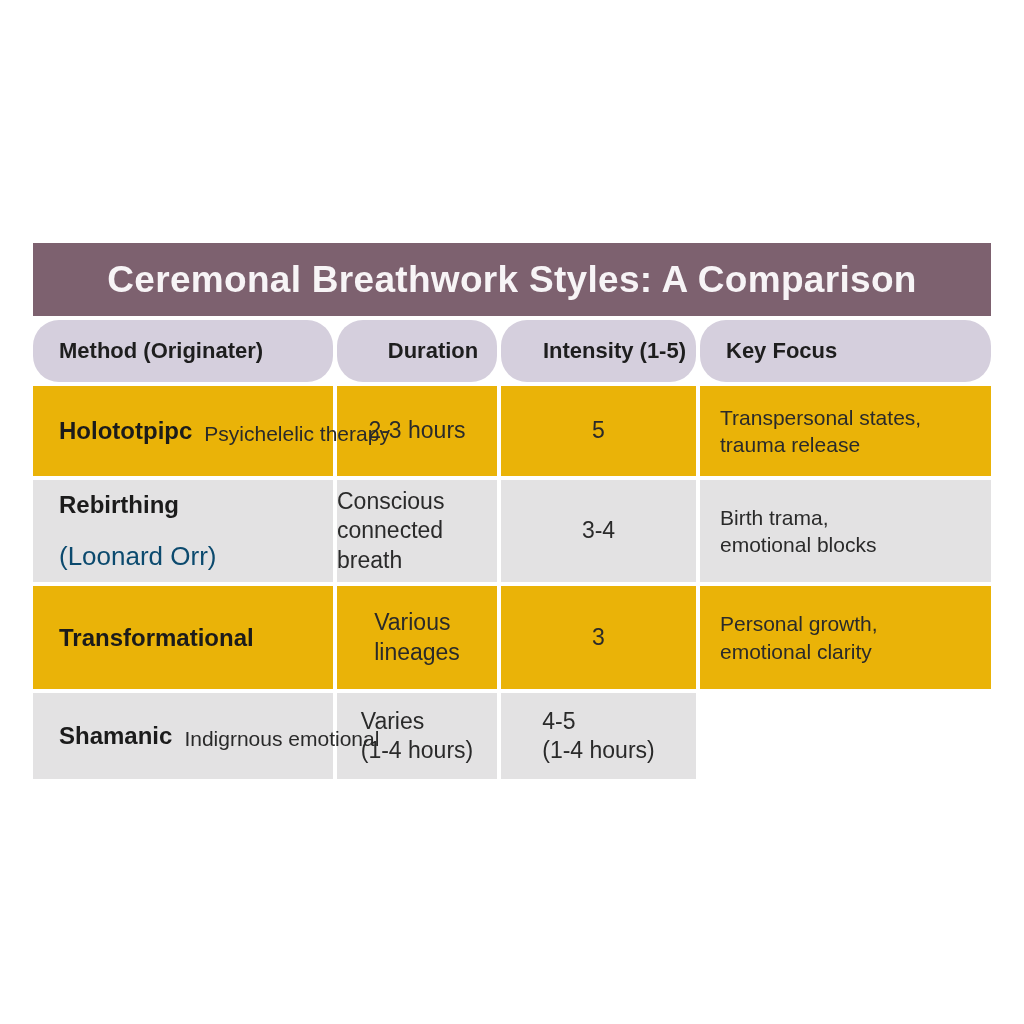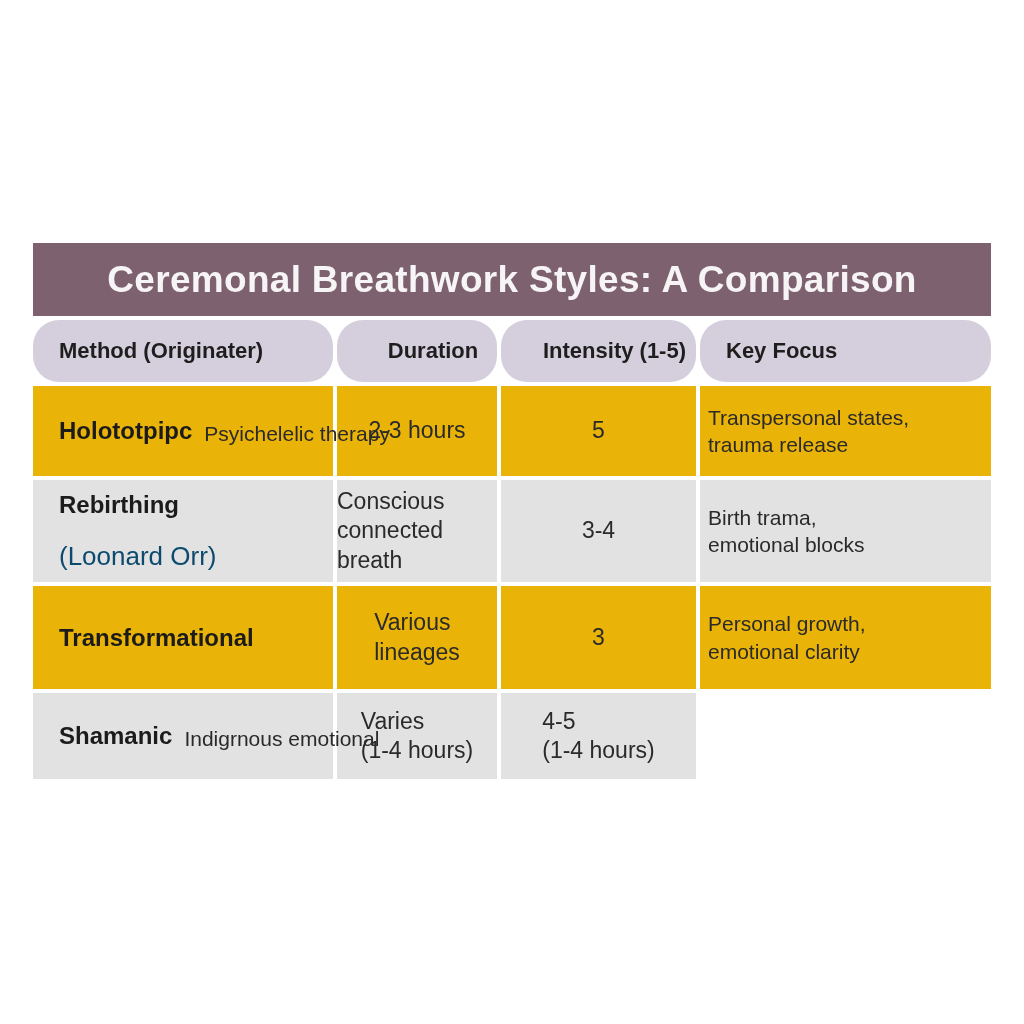--- a/index.html
+++ b/index.html
@@ -85,21 +85,21 @@
     text-align: left;
     font-size: 23px;
     color: #2a2a2a;
     white-space: pre-line;
     line-height: 1.28;
   }
   .key {
     display: flex;
     flex-direction: column;
     justify-content: center;
-    padding-left: 8px;
+    padding-left: 20px;
     font-size: 21px;
     color: #2a2a2a;
     white-space: pre-line;
     line-height: 1.3;
   }
 </style>
 </head>
 <body>
 
 <div class="canvas">

